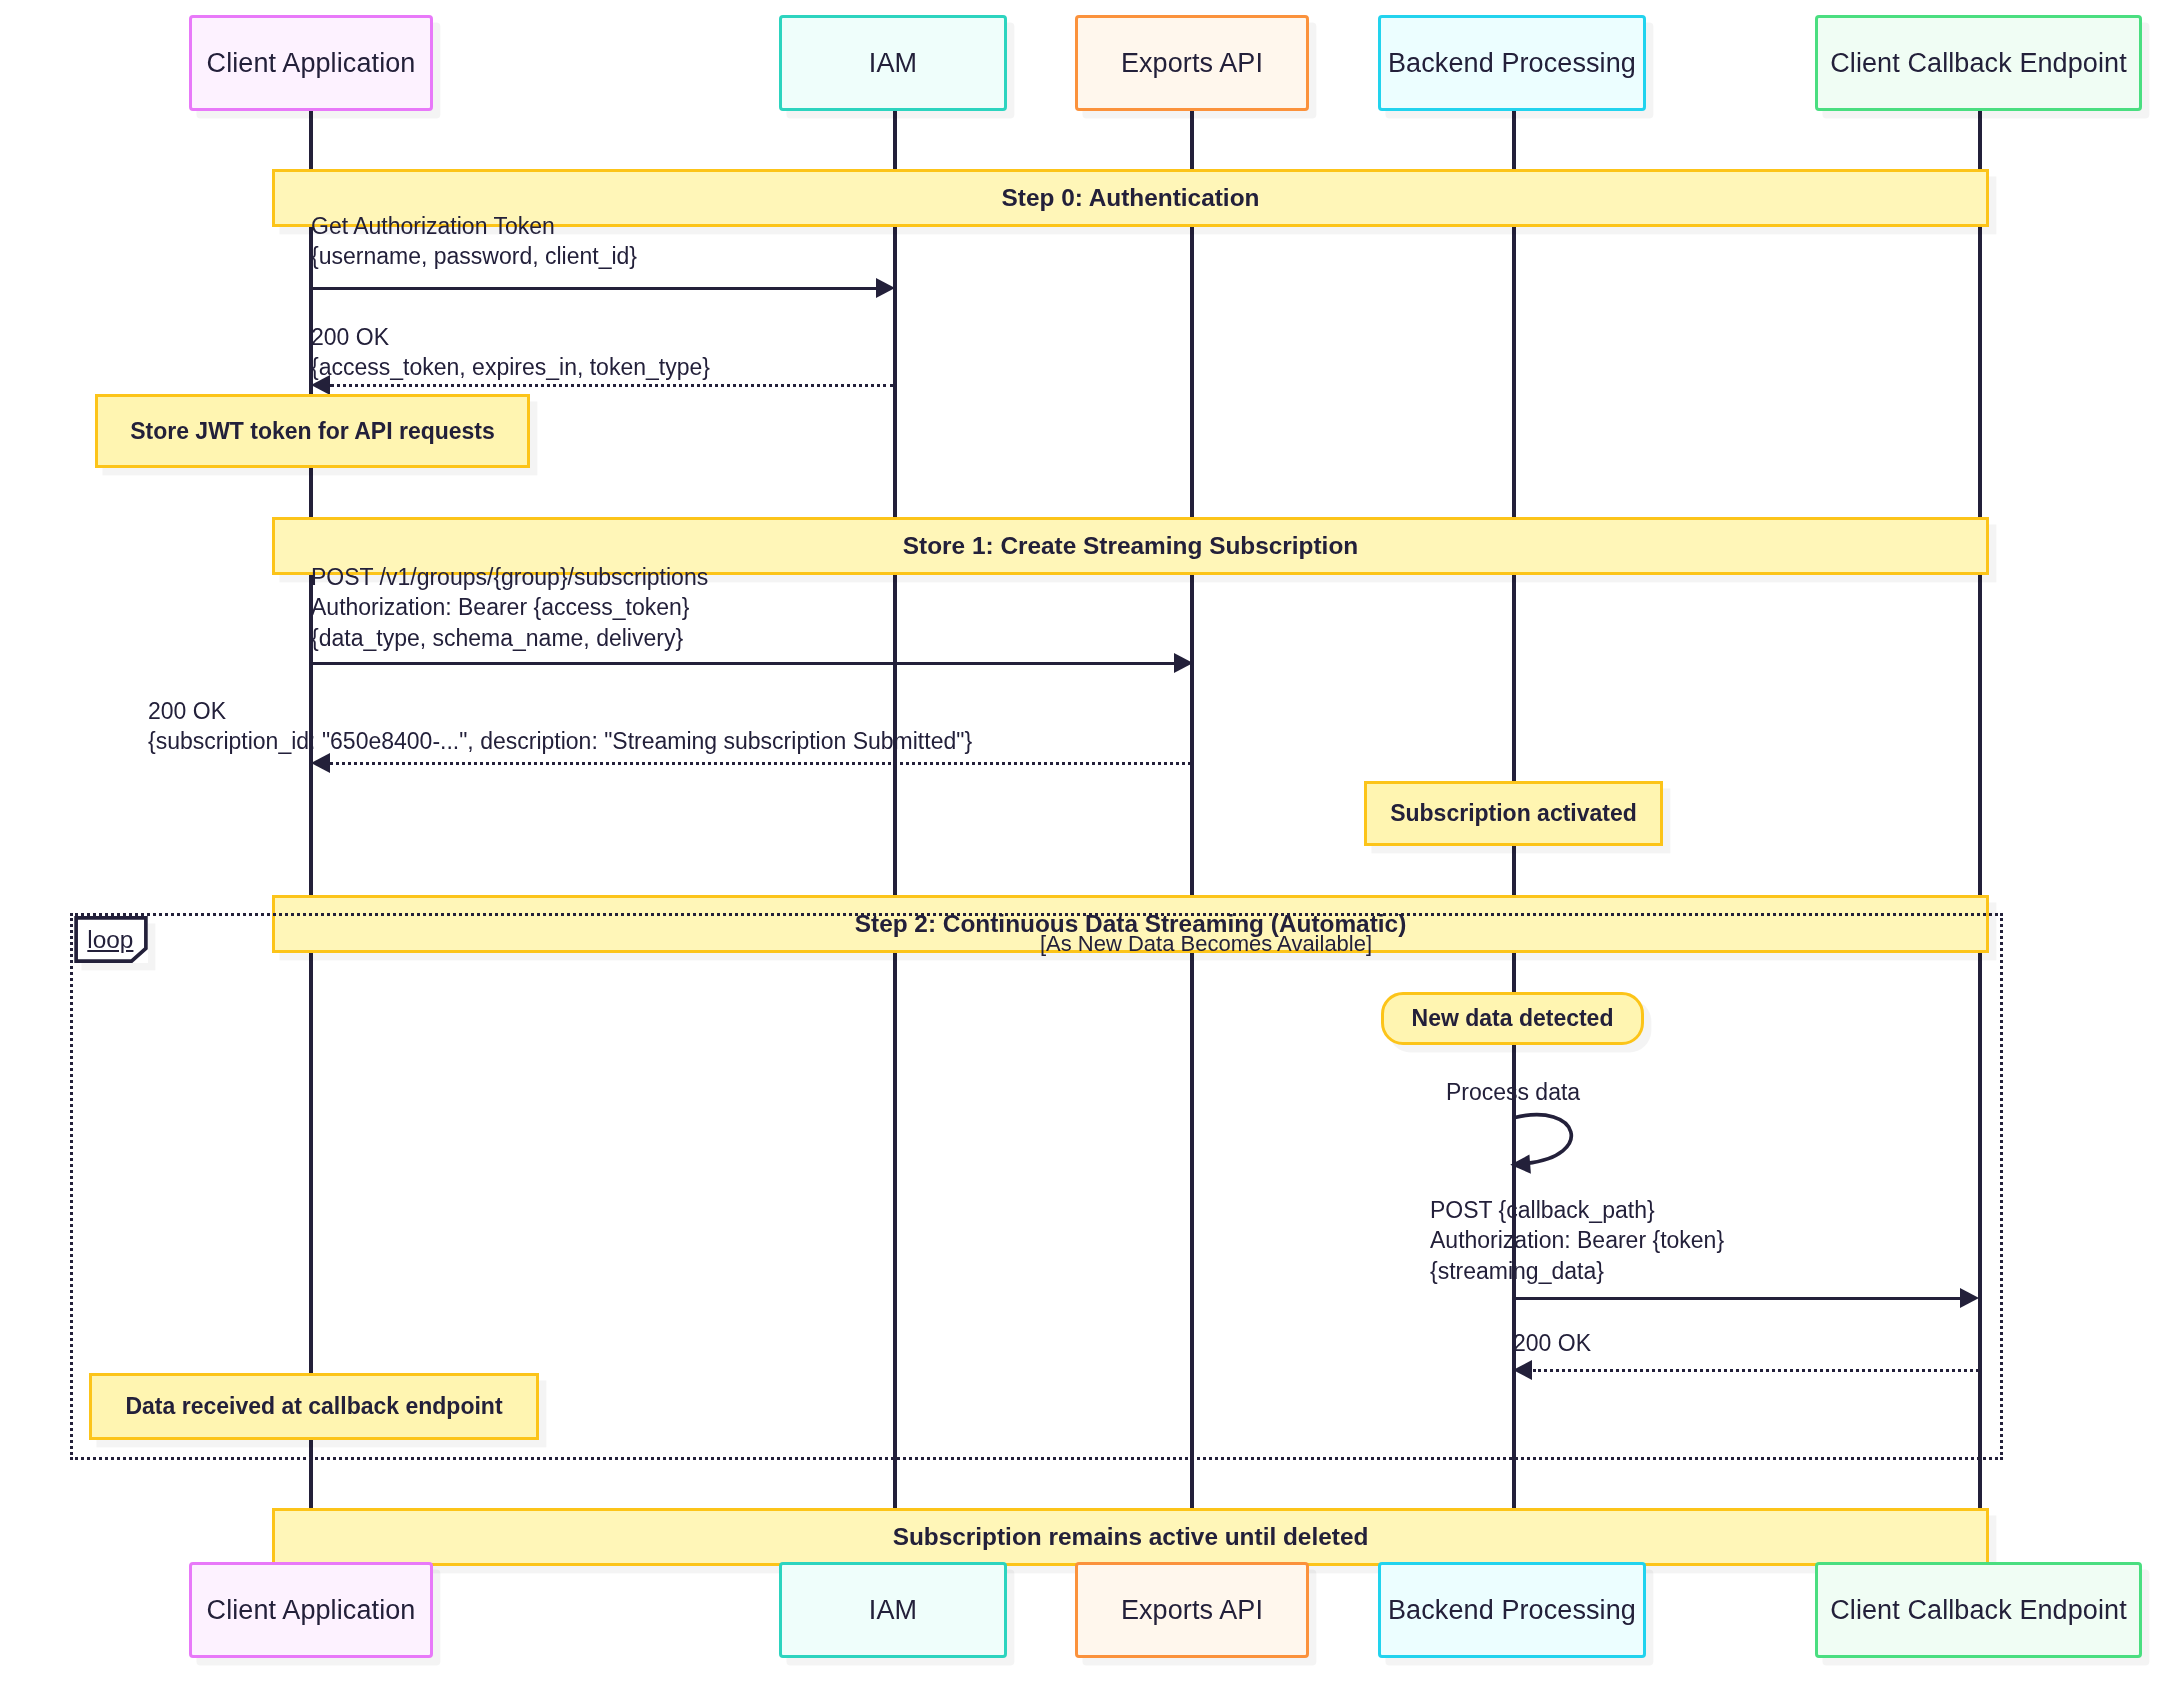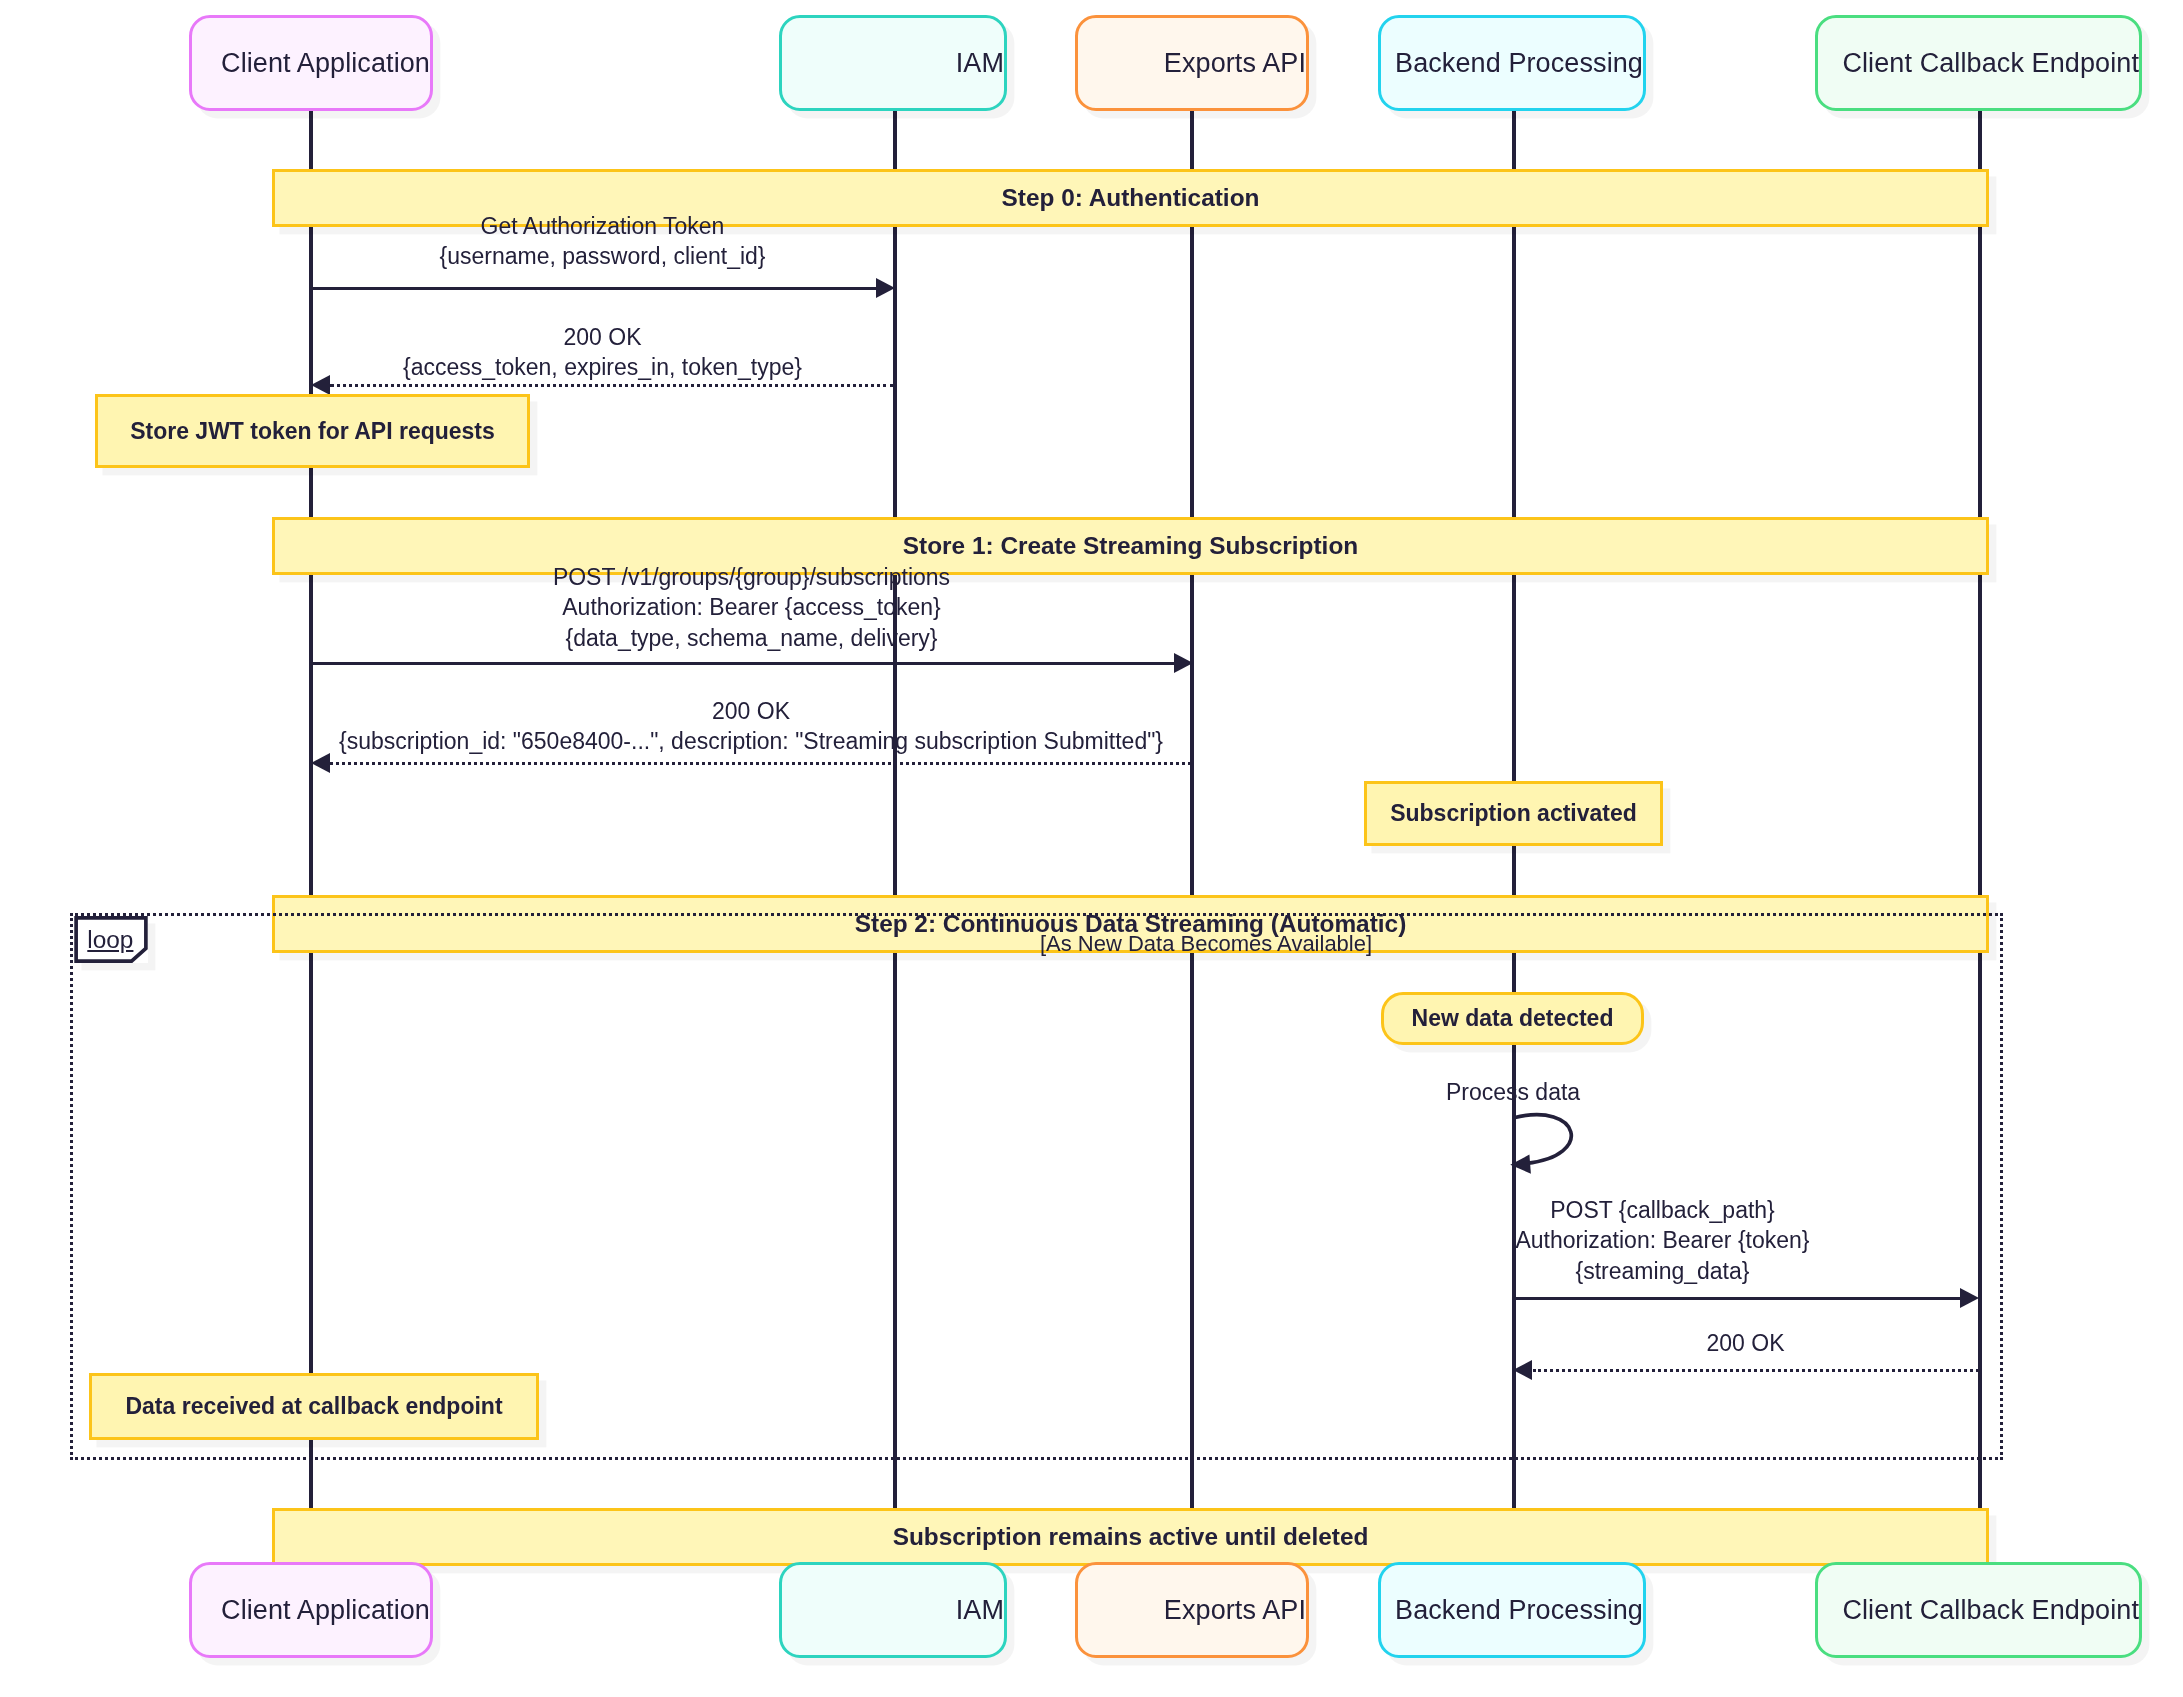--- a/index.html
+++ b/index.html
@@ -18,24 +18,24 @@
     background: #ffffff;
     overflow: hidden;
   }
 
   
   .actor-box {
     position: absolute;
     box-sizing: border-box;
     border-width: 3.7px;
     border-style: solid;
-    border-radius: 21px;
-    display: flex;
-    align-items: center;
-    justify-content: flex-end;
+    border-radius: 4px;
+    display: flex;
+    align-items: center;
+    justify-content: center;
     font-size: 27px;
     color: #23203a;
     letter-spacing: 0.1px;
     box-shadow: 7.4px 7.4px 0 0 rgba(0,0,0,0.045);
   }
 
   
   .lifeline {
     position: absolute;
     width: 3.7px;
@@ -70,21 +70,20 @@
     font-size: 23px;
     font-weight: bold;
     color: #23203a;
     padding: 0 22px;
     box-shadow: 7.4px 7.4px 0 0 rgba(0,0,0,0.045);
   }
 
   
   .msg-label {
     position: absolute;
-    text-align: center;
     font-size: 23px;
     line-height: 1.32;
     color: #23203a;
     white-space: pre;
     pointer-events: none;
   }
   .msg-line {
     position: absolute;
     height: 0;
     border-top: 3.7px solid #23203a;

